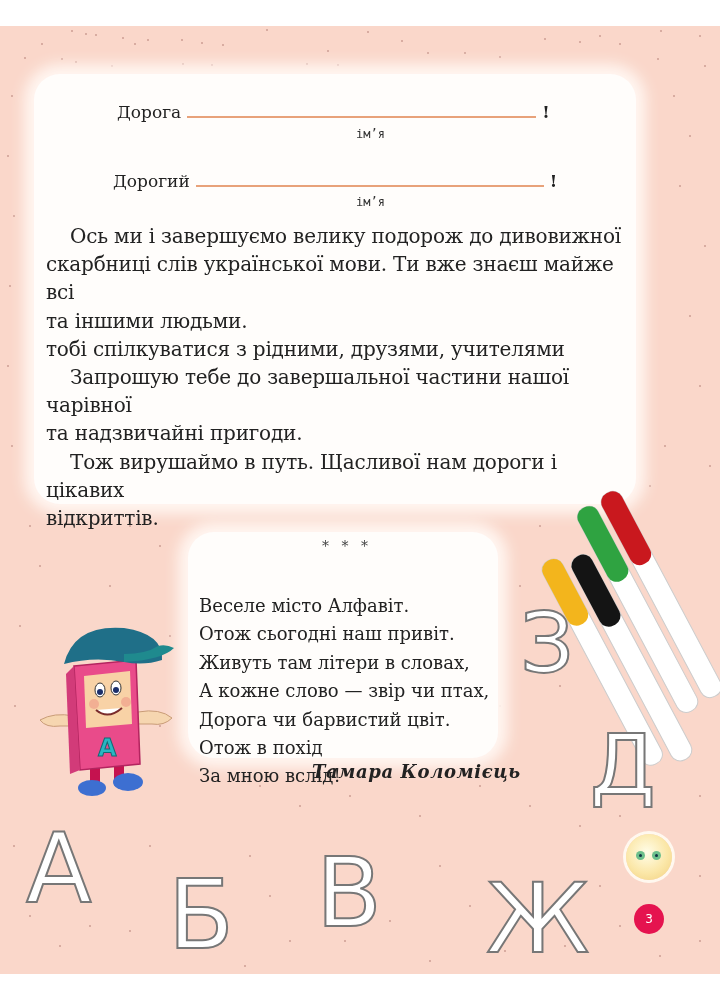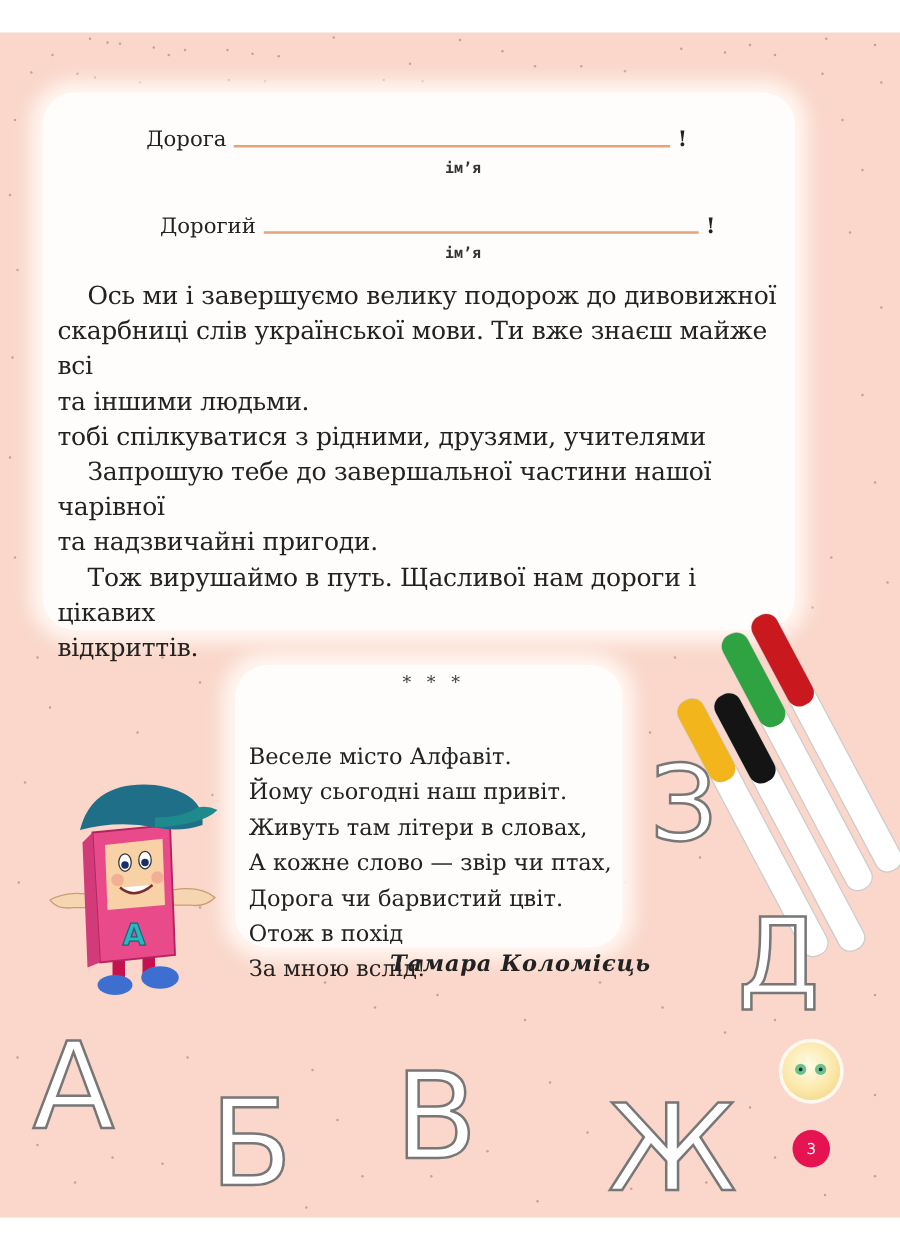--- a/index.html
+++ b/index.html
@@ -7,21 +7,21 @@
          font-family:"DejaVu Serif", "Liberation Serif", serif; color:#222; }
   .page { position:absolute; left:0; top:26px; width:720px; height:948px; background:#fad7ca; overflow:hidden; }
   .dots { position:absolute; inset:0; pointer-events:none; }
   .panel { position:absolute; background:#fffdfb; border-radius:26px;
            box-shadow:0 0 14px 10px #fff6f1; }
   .main-panel { left:34px; top:48px; width:602px; height:430px; }
   .poem-panel { left:188px; top:506px; width:310px; height:226px; }
   .line-row { position:absolute; display:flex; align-items:flex-end; font-size:17px; }
   .line-row .fill { border-bottom:2px solid #e8a27a; height:1px; margin:0 6px 4px 6px; }
   .line-row .excl { font-weight:bold; }
-  .hint { position:absolute; font-size:12px; font-weight:bold; color:#333; font-family:"DejaVu Sans Mono","Liberation Mono",monospace; }
+  .hint { position:absolute; font-size:12px; font-weight:normal; color:#333; font-family:"DejaVu Sans Mono","Liberation Mono",monospace; }
   .body-text { position:absolute; left:46px; top:196px; width:580px; font-size:20px; line-height:28.2px; letter-spacing:-0.2px; }
   .body-text p { margin:0; }
   .indent { text-indent:24px; }
   .poem { position:absolute; left:199px; top:566px; font-size:18px; line-height:28.4px; }
   .poem div { white-space:nowrap; }
   .stars { position:absolute; left:322px; top:512px; font-size:14px; letter-spacing:4px; color:#444; }
   .author { position:absolute; left:312px; top:735px; font-size:18px; font-style:italic; font-weight:bold; letter-spacing:0.6px; color:#222; }
   .page-num { position:absolute; left:634px; top:878px; width:30px; height:30px; border-radius:50%;
               background:#e5134f; color:#fff; font-family:"DejaVu Sans","Liberation Sans",sans-serif; font-size:12px;
               display:flex; align-items:center; justify-content:center; }
@@ -140,21 +140,21 @@
 
   <div class="panel main-panel"></div>
 
   <div class="line-row" style="left:117px; top:76px;">
     <span>Дорога</span>
     <span class="fill" style="width:349px;"></span>
     <span class="excl">!</span>
   </div>
   <div class="hint" style="left:356px; top:101px;">ім’я</div>
 
-  <div class="line-row" style="left:128px; top:145px;">
+  <div class="line-row" style="left:113px; top:145px;">
     <span>Дорогий</span>
     <span class="fill" style="width:348px;"></span>
     <span class="excl">!</span>
   </div>
   <div class="hint" style="left:356px; top:169px;">ім’я</div>
 
   <div class="body-text">
     <p class="indent">Ось ми і завершуємо велику подорож до дивовижної</p>
     <p>скарбниці слів української мови. Ти вже знаєш майже всі</p>
     <p>та іншими людьми.</p>
@@ -162,21 +162,21 @@
     <p class="indent">Запрошую тебе до завершальної частини нашої чарівної</p>
     <p>та надзвичайні пригоди.</p>
     <p class="indent">Тож вирушаймо в путь. Щасливої нам дороги і цікавих</p>
     <p>відкриттів.</p>
   </div>
 
   <div class="panel poem-panel"></div>
   <div class="stars">* * *</div>
   <div class="poem">
     <div>Веселе місто Алфавіт.</div>
-    <div>Йому сьогодні наш привіт.</div>
+    <div>Отож сьогодні наш привіт.</div>
     <div>Живуть там літери в словах,</div>
     <div>А кожне слово — звір чи птах,</div>
     <div>Дорога чи барвистий цвіт.</div>
     <div>Отож в похід</div>
     <div>За мною вслід!</div>
   </div>
   <div class="author">Тамара Коломієць</div>
 
   <svg style="left:34px; top:578px;" width="150" height="200" viewBox="0 0 150 200">
 

